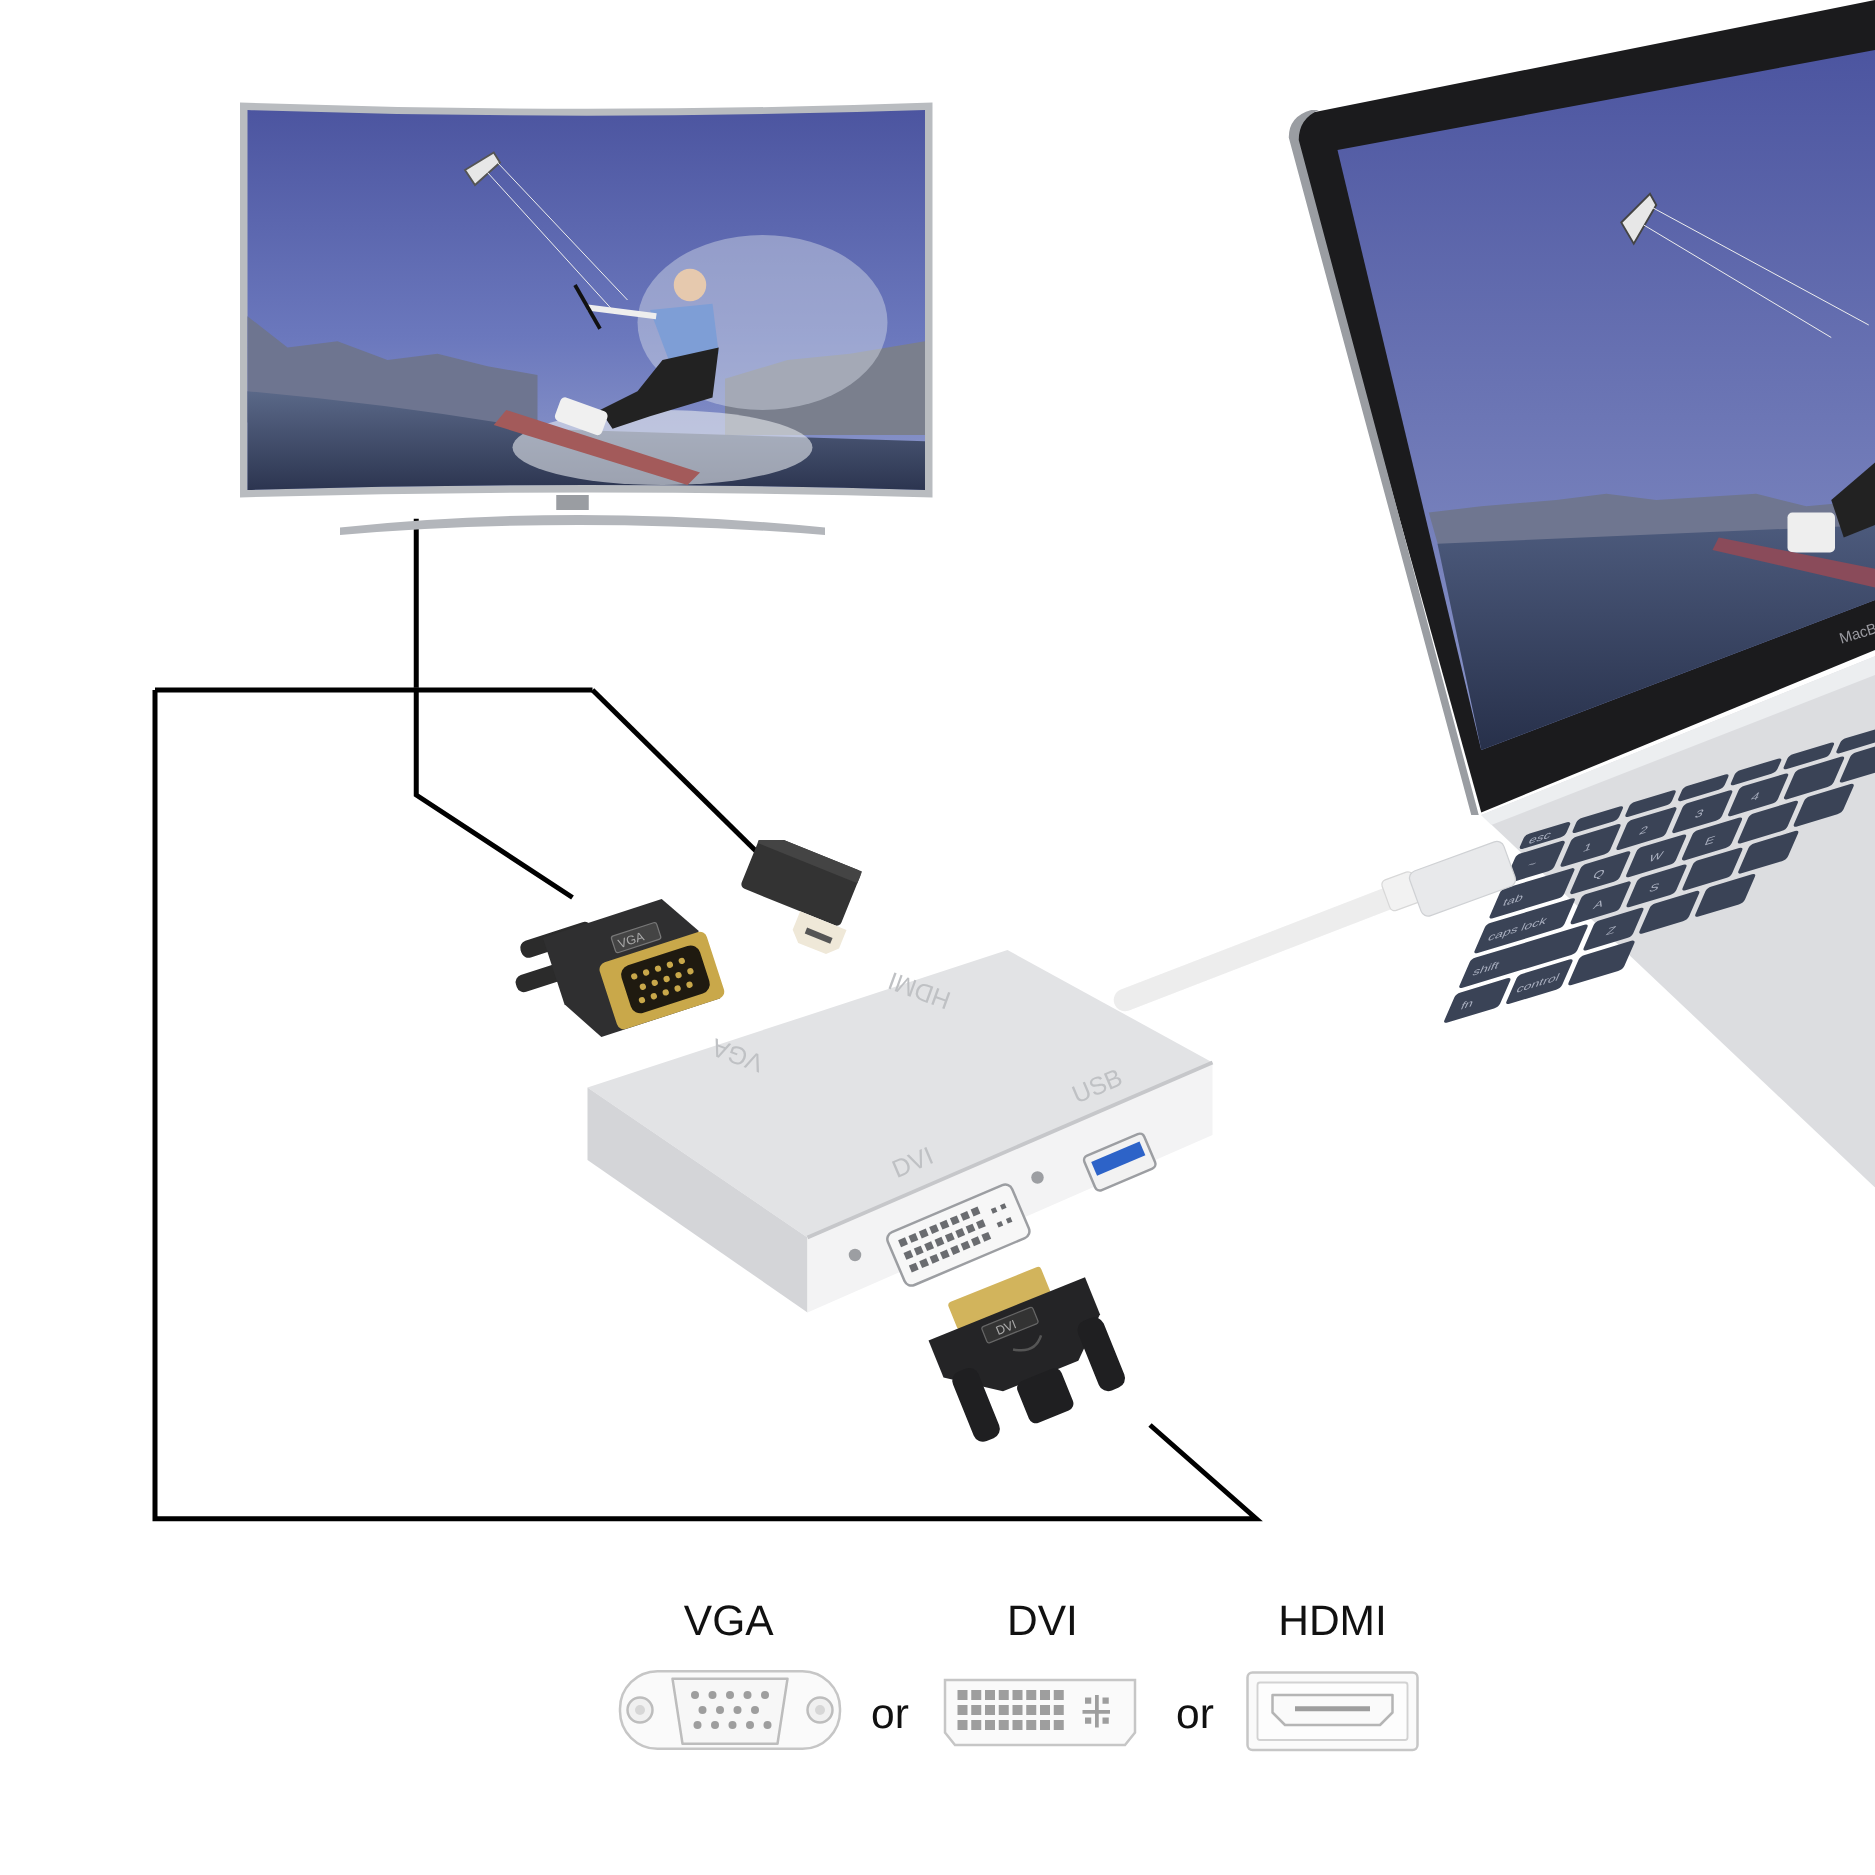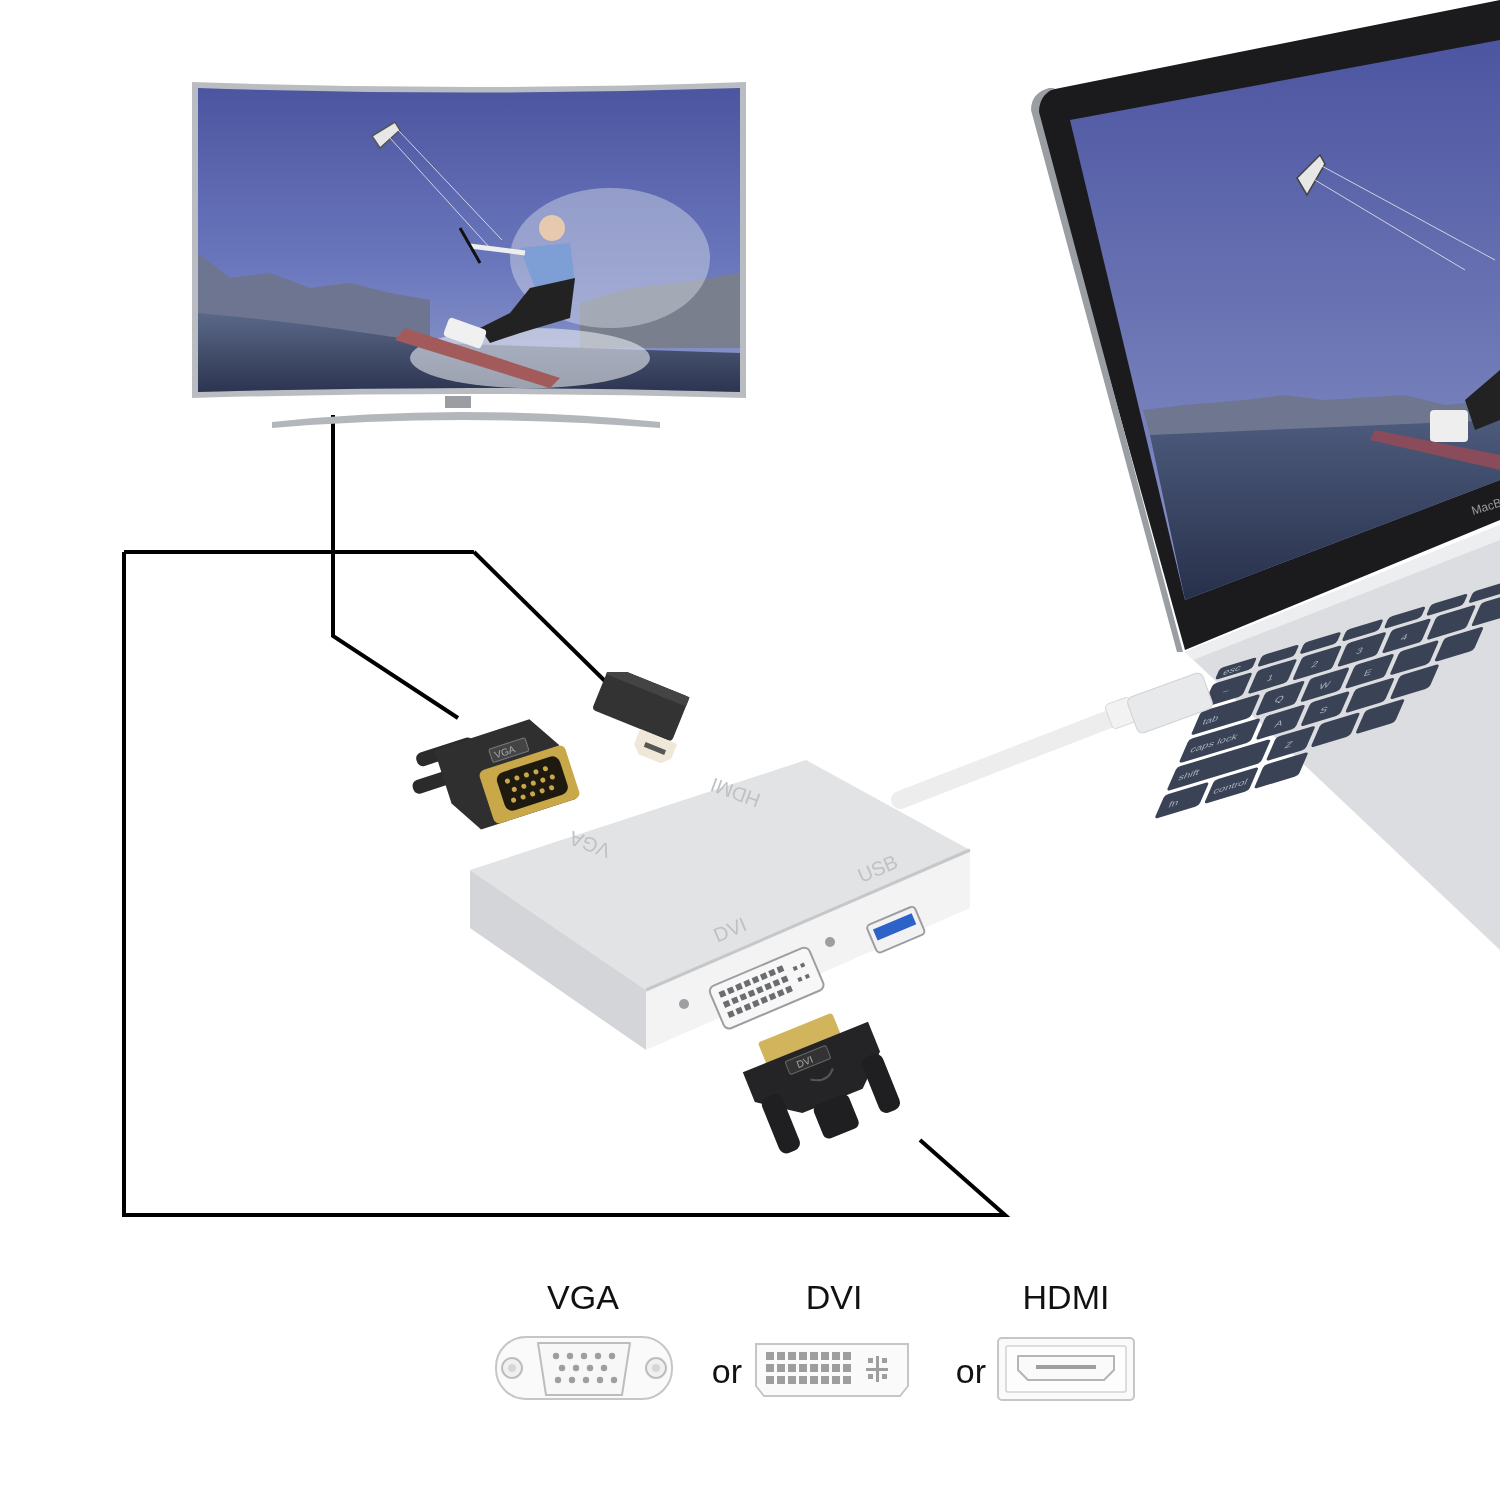--- a/index.html
+++ b/index.html
@@ -1,21 +1,21 @@
 <!DOCTYPE html>
 <html><head>
 <meta charset="utf-8">
 <style>
   html,body{margin:0;padding:0;background:#ffffff;}
   body{width:1500px;height:1500px;position:relative;overflow:hidden;font-family:"Liberation Sans",sans-serif;}
   .abs{position:absolute;}
   svg{display:block;}
   .lbl{position:absolute;font-family:"Liberation Sans",sans-serif;color:#111;text-align:center;}
   .lbl-port{font-size:34px;top:1278px;width:200px;}
-  .lbl-or{font-size:34px;top:1352px;width:60px;text-align:right;}
+  .lbl-or{font-size:34px;top:1352px;width:60px;}
   .engrave{font-family:"Liberation Sans",sans-serif;fill:#bfc1c4;font-size:20px;}
 </style>
 </head>
 <body>
 
 <svg class="abs" style="left:0;top:0" width="1500" height="1500">
 
   <polyline points="333,415 333,550" fill="none" stroke="#000" stroke-width="4"></polyline>
 
   <polyline points="124,552 474,552" fill="none" stroke="#000" stroke-width="4"></polyline>

